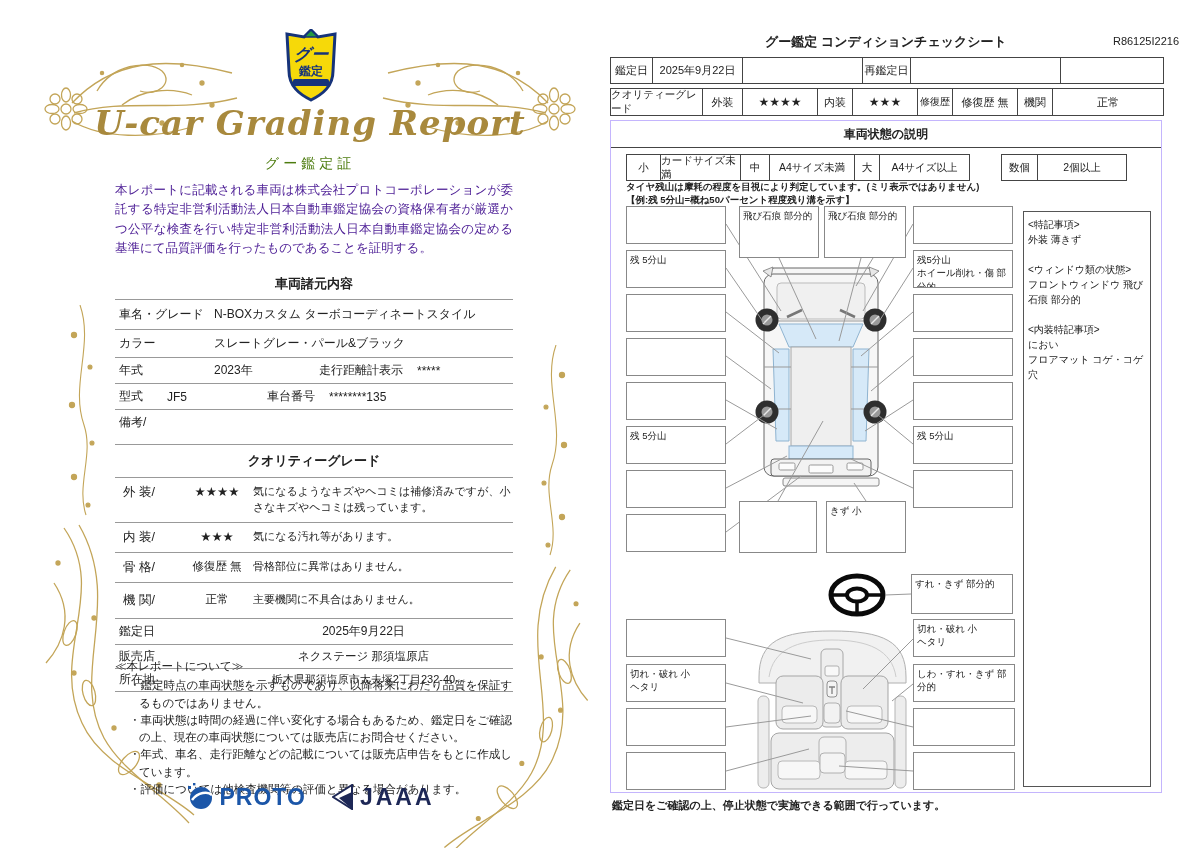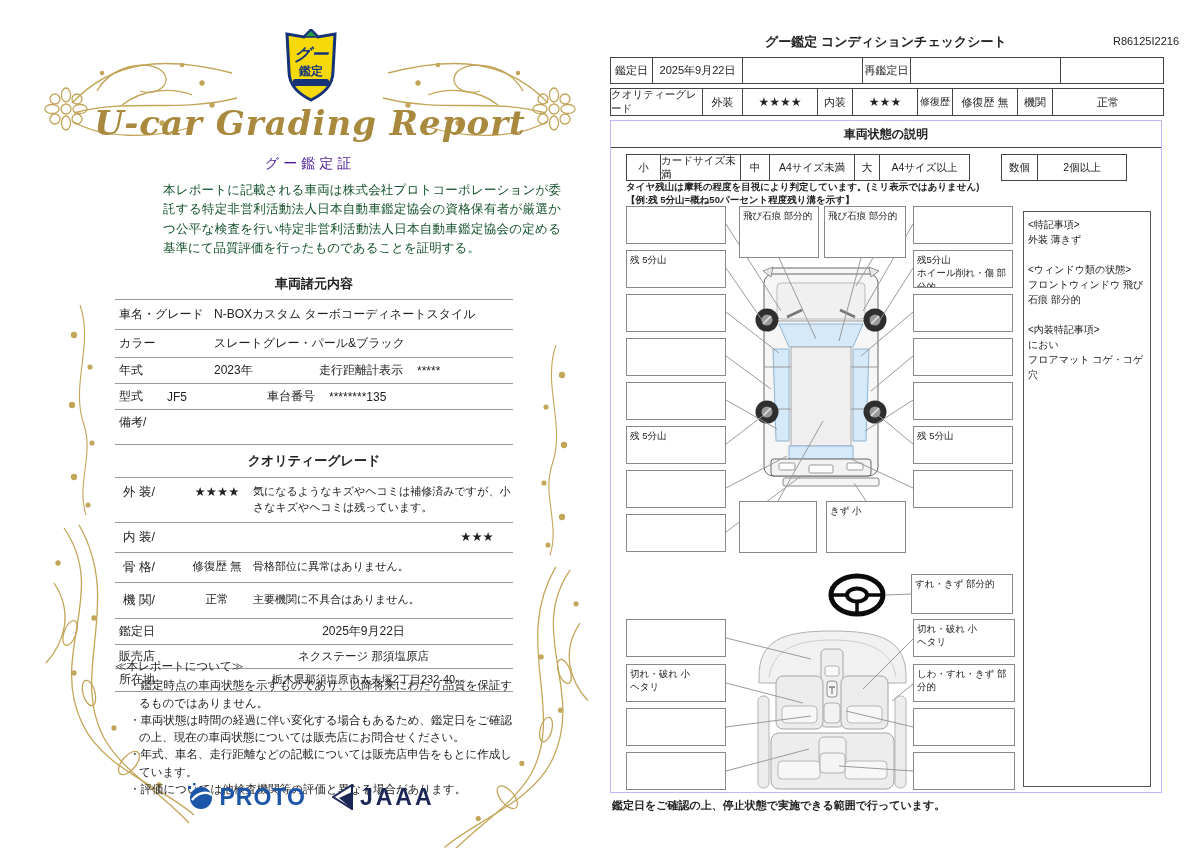--- a/index.html
+++ b/index.html
@@ -5,23 +5,23 @@
   html,body{margin:0;padding:0;}
   body{width:1200px;height:848px;background:#ffffff;position:relative;overflow:hidden;
        font-family:"Liberation Sans",sans-serif;color:#222;}
   .abs{position:absolute;}
   
   #left-page{left:40px;top:25px;width:540px;height:810px;}
   .orn{position:absolute;pointer-events:none;}
   #gtitle{left:0;top:78px;width:540px;text-align:center;
           font-family:"DejaVu Serif",serif;font-style:italic;font-weight:bold;
           font-size:34px;color:#a8893d;letter-spacing:1px;}
-  #cert-label{left:0;top:130px;width:540px;text-align:center;font-size:14px;letter-spacing:4px;color:#4c1d95;}
+  #cert-label{left:0;top:130px;width:540px;text-align:center;font-size:14px;letter-spacing:4px;color:#4d7c0f;}
   #intro{left:75px;top:156px;width:398px;font-family:Liberation Serif, serif;
-         font-size:12.5px;line-height:1.55;text-align:justify;color:#14532d;margin-left:48px;}
+         font-size:12.5px;line-height:1.55;text-align:justify;color:#4c1d95;}
   .sec-head{font-weight:bold;font-size:13px;text-align:center;color:#222;}
   #spec{left:75px;top:247px;width:398px;font-size:12px;}
   .srow{display:flex;align-items:center;border-top:1px solid #999;}
   .srow:last-child{border-bottom:1px solid #999;}
   .slabel{flex:0 0 95px;padding-left:4px;}
   .sval{flex:1;}
   .center{text-align:center;}
   #grade-head{border-top:1px solid #999;}
   .grow{display:flex;border-top:1px solid #999;padding:6px 0;align-items:flex-start;justify-content:space-between;}
   .glabel{flex:0 0 58px;padding-left:8px;font-size:12.5px;}
@@ -169,20 +169,21 @@
     </div>
     <div id="grade-head" class="sec-head" style="padding:7px 0">クオリティーグレード</div>
     <div class="grow">
       <span class="glabel">外 装/</span>
       <span class="gval">★★★★</span>
       <span class="gdesc">気になるようなキズやヘコミは補修済みですが、小さなキズやヘコミは残っています。</span>
     </div>
     <div class="grow">
       <span class="glabel">内 装/</span>
       <span class="gval">★★★</span>
+      <span class="gdesc">気になる汚れ等があります。</span>
     </div>
     <div class="grow">
       <span class="glabel">骨 格/</span>
       <span class="gval" style="font-size:11.5px">修復歴 無</span>
       <span class="gdesc">骨格部位に異常はありません。</span>
     </div>
     <div class="grow" style="padding:9px 0">
       <span class="glabel">機 関/</span>
       <span class="gval" style="font-size:11.5px">正常</span>
       <span class="gdesc">主要機関に不具合はありません。</span>

